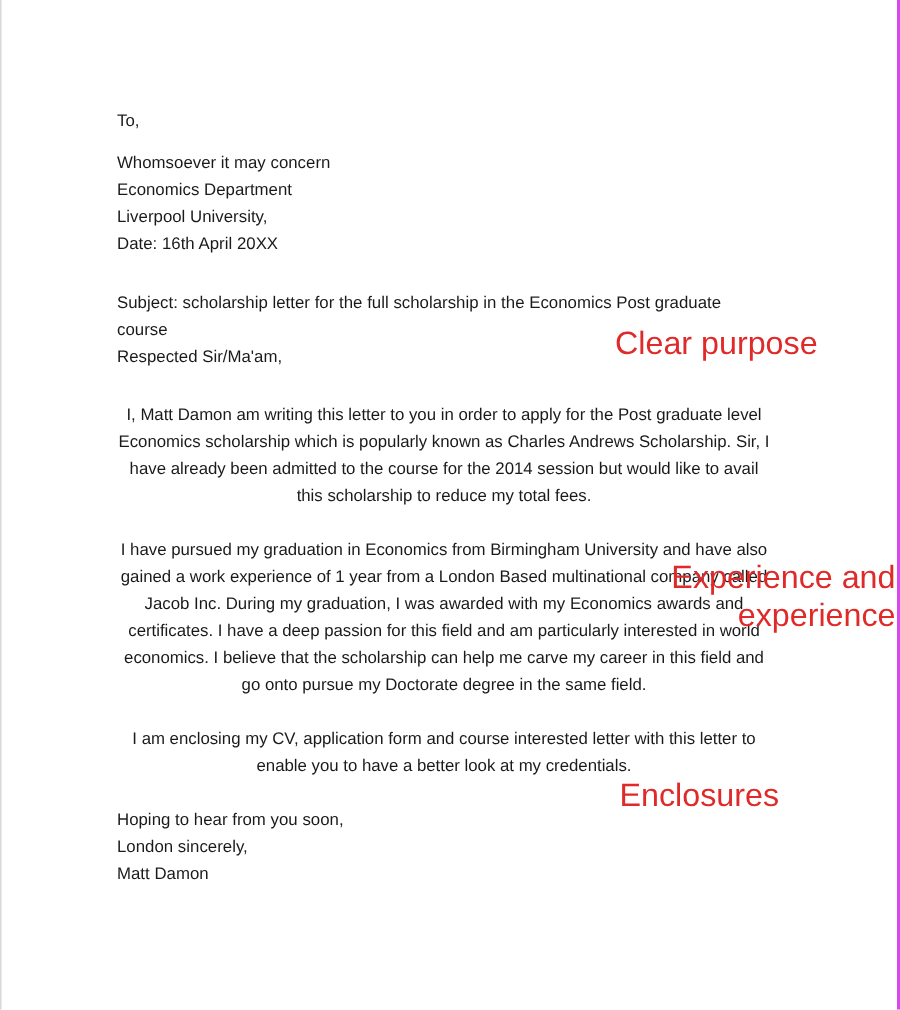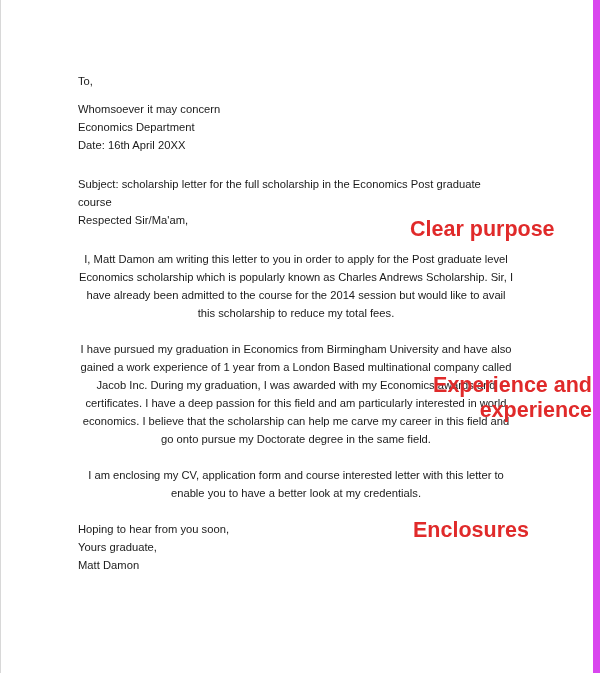--- a/index.html
+++ b/index.html
@@ -14,21 +14,21 @@
     overflow: hidden;
   }
 
   #page {
     position: relative;
     width: 600px;
     height: 673px;
     background: #ffffff;
     box-sizing: border-box;
     border-left: 1px solid #d8d8d8;
-    border-right: 7px solid #d946ef;
+    border-right: 2px solid #d946ef;
   }
 
   
   #letter {
     position: absolute;
     left: 77px;
     top: 72px;
     width: 436px;
   }
 
@@ -55,21 +55,21 @@
     text-align: center;
   }
 
   
   .anno {
     position: absolute;
     color: #e02a2a;
     font-family: "Liberation Sans", sans-serif;
     font-size: 21.5px;
     line-height: 25px;
-    font-weight: 700;
+    font-weight: 400;
     white-space: nowrap;
   }
 
   #anno-clear-purpose {
     left: 409px;
     top: 217px;
   }
 
   #anno-experience {
     right: 1px;
@@ -89,20 +89,21 @@
 
 <div id="page">
 
   <div id="letter">
 
     <div class="blk">
       <p>To,</p>
       <div class="gap-sm"></div>
       <p>Whomsoever it may concern</p>
       <p>Economics Department</p>
+      <p>Liverpool University,</p>
       <p>Date: 16th April 20XX</p>
     </div>
 
     <div class="gap-lg"></div>
 
     <div class="blk">
       <p>Subject: scholarship letter for the full scholarship in the Economics Post graduate course</p>
       <p>Respected Sir/Ma'am,</p>
     </div>
 
@@ -115,21 +116,21 @@
     <p class="para">I have pursued my graduation in Economics from Birmingham University and have also gained a work experience of 1 year from a London Based multinational company called Jacob Inc. During my graduation, I was awarded with my Economics awards and certificates. I have a deep passion for this field and am particularly interested in world economics. I believe that the scholarship can help me carve my career in this field and go onto pursue my Doctorate degree in the same field.</p>
 
     <div class="gap-md"></div>
 
     <p class="para">I am enclosing my CV, application form and course interested letter with this letter to enable you to have a better look at my credentials.</p>
 
     <div class="gap-md"></div>
 
     <div class="blk">
       <p>Hoping to hear from you soon,</p>
-      <p>Yours graduate,</p>
+      <p>London sincerely,</p>
       <p>Matt Damon</p>
     </div>
 
   </div>
 
   <div class="anno" id="anno-clear-purpose">Clear purpose</div>
 
   <div class="anno" id="anno-experience">Experience and experience</div>
 
   <div class="anno" id="anno-enclosures">Enclosures</div>

